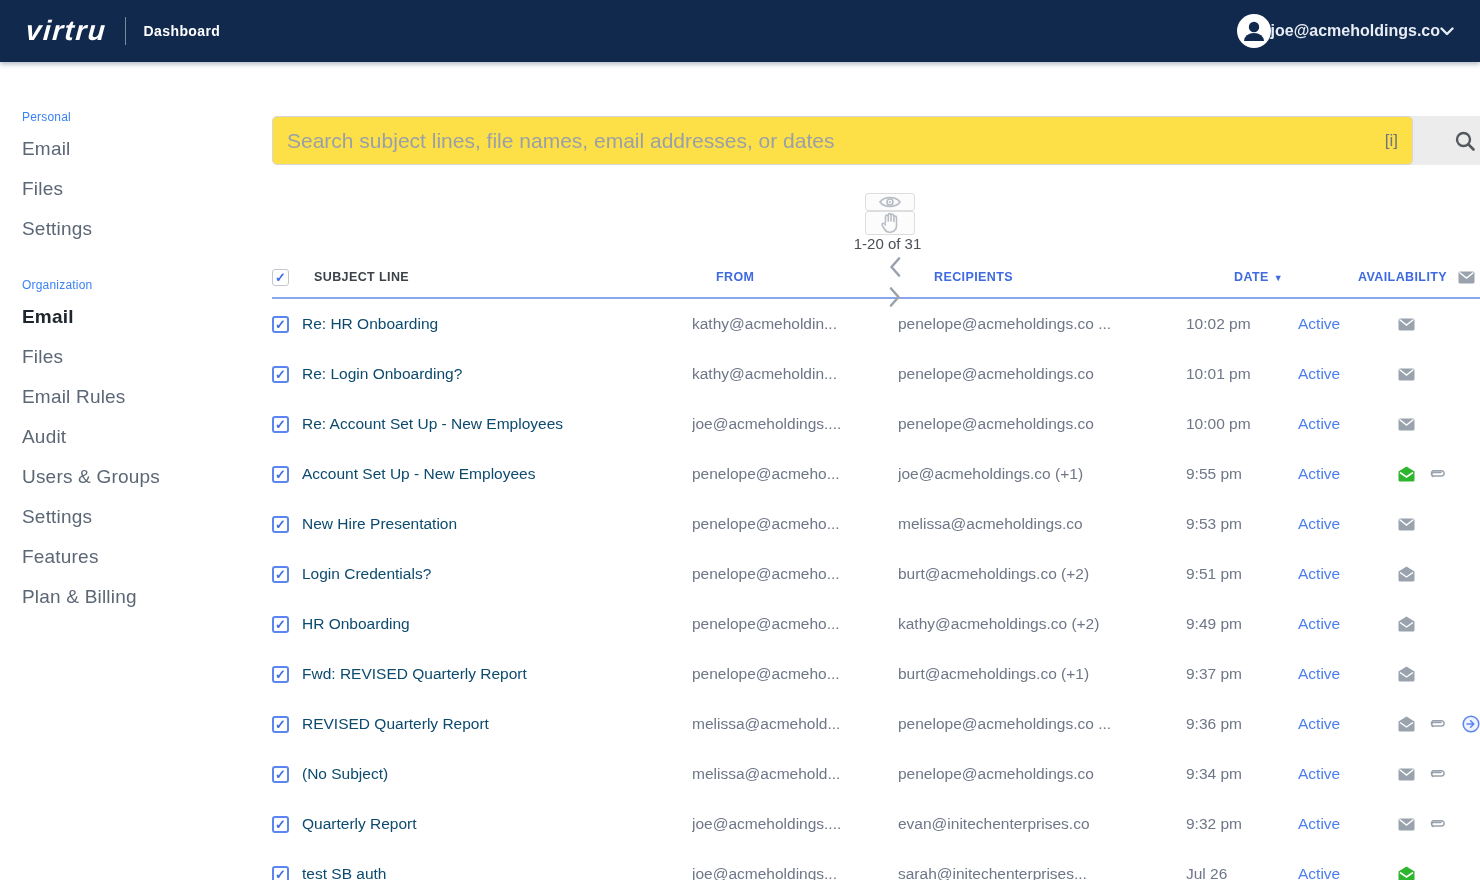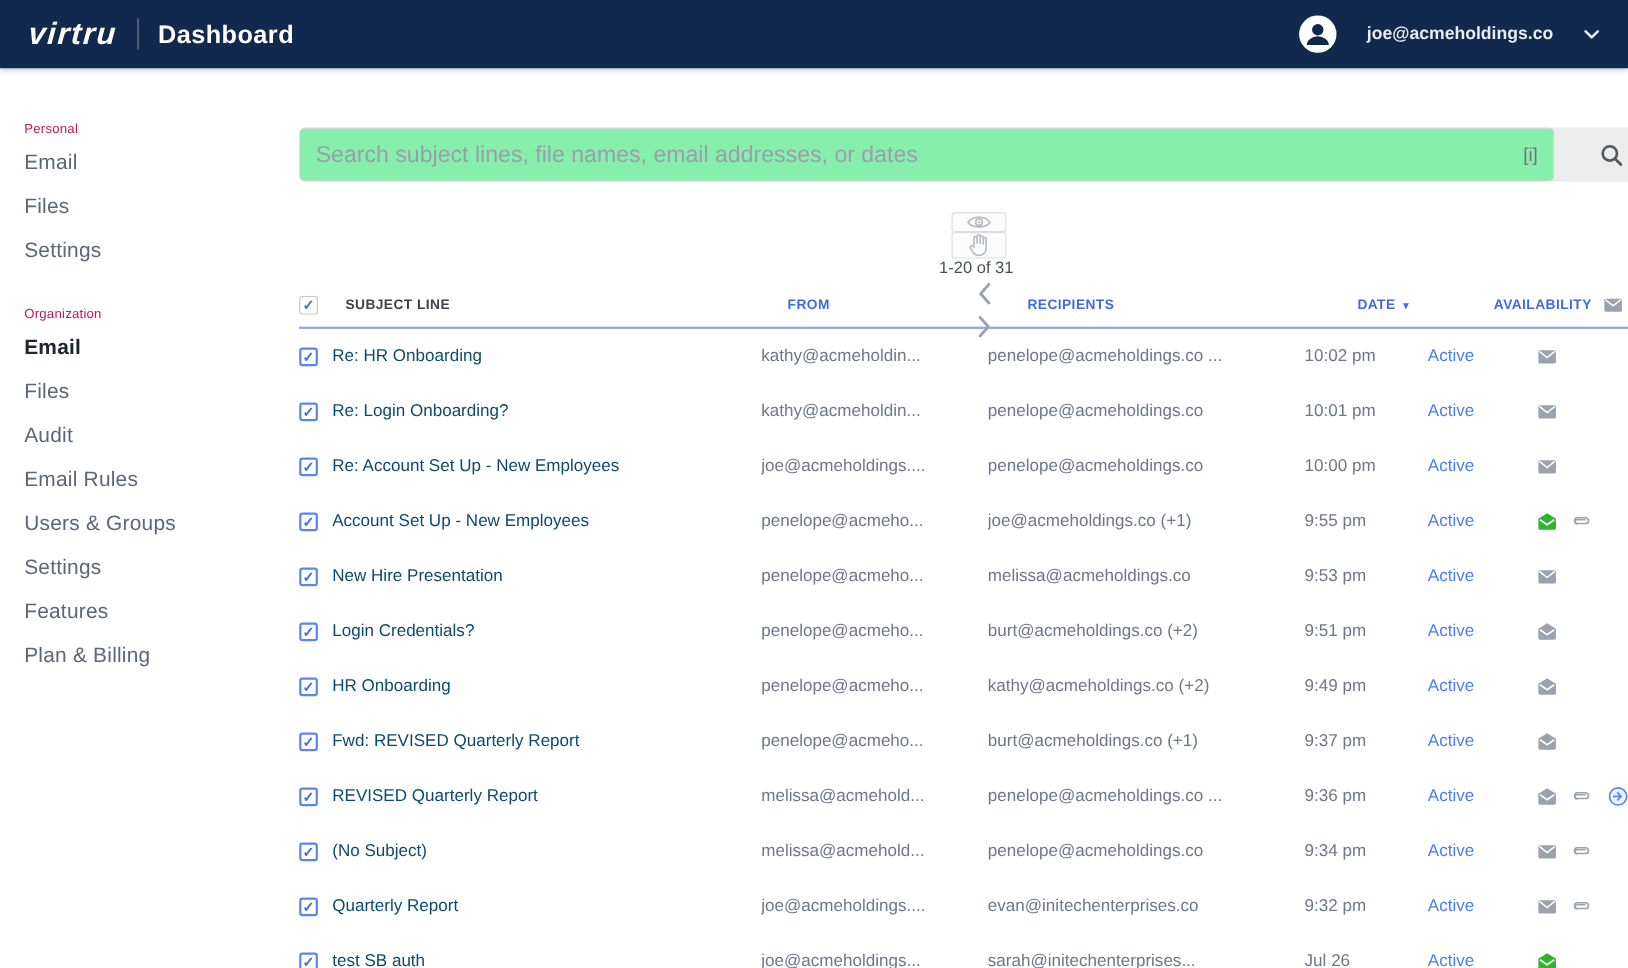--- a/index.html
+++ b/index.html
@@ -7,42 +7,42 @@
     font-family:"Liberation Sans", sans-serif; }
 
   
   .navbar { height:62px; background:#11294d; display:flex; align-items:center;
     padding:0 26px; justify-content:space-between; position:relative; z-index:5;
     box-shadow:0 2px 5px rgba(20,40,80,.35); }
   .nav-left { display:flex; align-items:center; }
   .brand { color:#fff; font-size:28px; font-weight:bold; letter-spacing:1.5px;
     font-style:italic; transform:skewX(-4deg); }
   .nav-divider { width:1px; height:28px; background:rgba(255,255,255,.45); margin:0 18px; }
-  .apptitle { color:#fff; font-size:23px; font-weight:bold; letter-spacing:.4px; }
-  .user-menu { display:flex; align-items:center; gap:28px; color:#e8ecf4;
+  .apptitle { color:#fff; font-size:14px; font-weight:bold; letter-spacing:.4px; }
+  .user-menu { display:flex; align-items:center; gap:0; color:#e8ecf4;
     font-size:16px; font-weight:bold; cursor:pointer; }
   .avatar { width:34px; height:34px; border-radius:50%; background:#fff;
     display:flex; align-items:center; justify-content:center; }
 
   
   .page { display:flex; height:818px; }
   .sidebar { width:272px; padding:48px 0 0 22px; flex-shrink:0; }
   .main { flex:1; padding:54px 22px 0 0; }
 
   
   .side-section { margin-bottom:38px; }
-  .side-label { font-size:12px; color:#be185d; margin-bottom:14px; letter-spacing:.2px; }
+  .side-label { font-size:12px; color:#3b82f6; margin-bottom:14px; letter-spacing:.2px; }
   .side-item { font-size:19px; color:#5c6776; margin-bottom:18px; cursor:pointer;
     letter-spacing:.2px; }
   .side-item.active { color:#20262e; font-weight:bold; }
 
   
   .search-wrap { display:flex; height:49px; background:#ececec; border-radius:5px;
     overflow:hidden; }
-  .search-field { flex:1; background:#86efac; border:1px solid #d6d6d6; border-radius:5px;
+  .search-field { flex:1; background:#fde047; border:1px solid #d6d6d6; border-radius:5px;
     display:flex; align-items:center; padding:16px 14px; }
   .search-input { flex:1; border:none; outline:none; font-size:21px; color:#444;
     font-family:"Liberation Sans",sans-serif; background:transparent; }
   .search-input::placeholder { color:#9aa0a8; }
   .info-glyph { color:#6e757e; font-size:17px; margin-left:10px; cursor:pointer; }
   .search-btn { width:104px; display:flex; align-items:center; justify-content:center;
     cursor:pointer; background:#ececec; border:none; }
 
   
   .toolbar { display:flex; align-items:center; margin-top:28px; height:46px;flex-direction:column; }
@@ -116,23 +116,23 @@
   </div>
     </div>
 
     <div class="side-section">
       <div class="side-label">Organization</div>
       <div class="side-items">
     <div class="side-item active">Email</div>
 
     <div class="side-item">Files</div>
 
+    <div class="side-item">Email Rules</div>
+
     <div class="side-item">Audit</div>
-
-    <div class="side-item">Email Rules</div>
 
     <div class="side-item">Users &amp; Groups</div>
 
     <div class="side-item">Settings</div>
 
     <div class="side-item">Features</div>
 
     <div class="side-item">Plan &amp; Billing</div>
   </div>
     </div>

